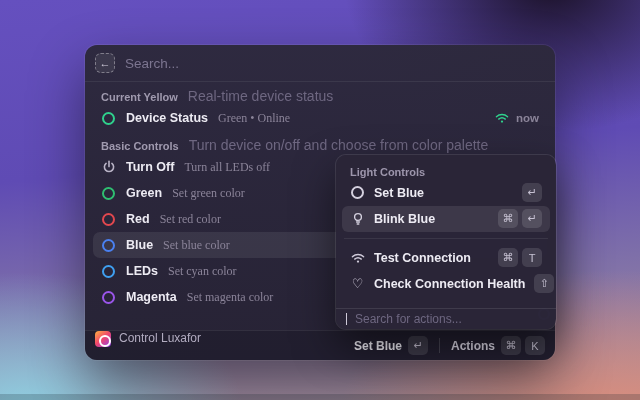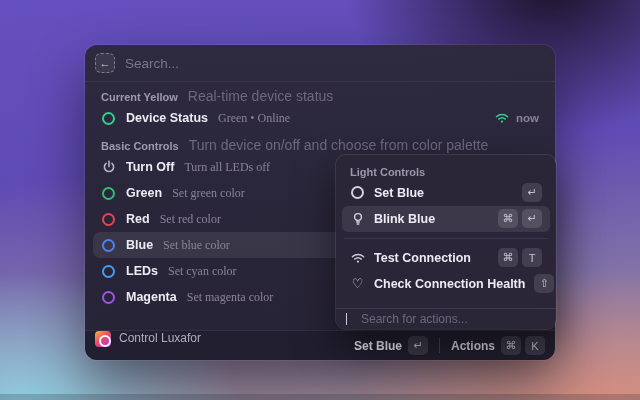--- a/index.html
+++ b/index.html
@@ -67,21 +67,21 @@
     box-shadow:0 0 0 1px rgba(255,255,255,.10), 0 18px 40px rgba(0,0,0,.5);
     z-index:3; display:flex; flex-direction:column; overflow:hidden;justify-content:center; }
   .panel-list { height:152px; overflow:hidden; padding:6px; }
   .p-sec-title { font-size:11px; font-weight:bold; color:#9d96ac; padding:4px 8px 3px; height:18px; }
   .p-row { display:flex; align-items:center; gap:9px; height:26px; padding:0 8px; border-radius:6px; cursor:pointer; }
   .p-row.selected { background:rgba(255,255,255,.09); }
   .p-row-label { font-size:12.5px; font-weight:bold; color:#edebf3; white-space:nowrap; }
   .p-keys { margin-left:auto; display:flex; gap:4px; }
   .p-divider { height:1px; background:rgba(255,255,255,.08); margin:6px 2px; }
   .panel-search { height:21px; border-top:1px solid rgba(255,255,255,.10); display:flex; align-items:center;
-    gap:14px; padding:0 10px; }
+    gap:8px; padding:0 10px; }
   .cursor { width:1px; height:12px; background:#cfcad9; }
   .p-search-placeholder { font-size:12px; color:#6e6781; }
 </style>
 </head>
 <body>
 
 <div class="stage">
 
   <div class="window">
     <div class="win-header">

